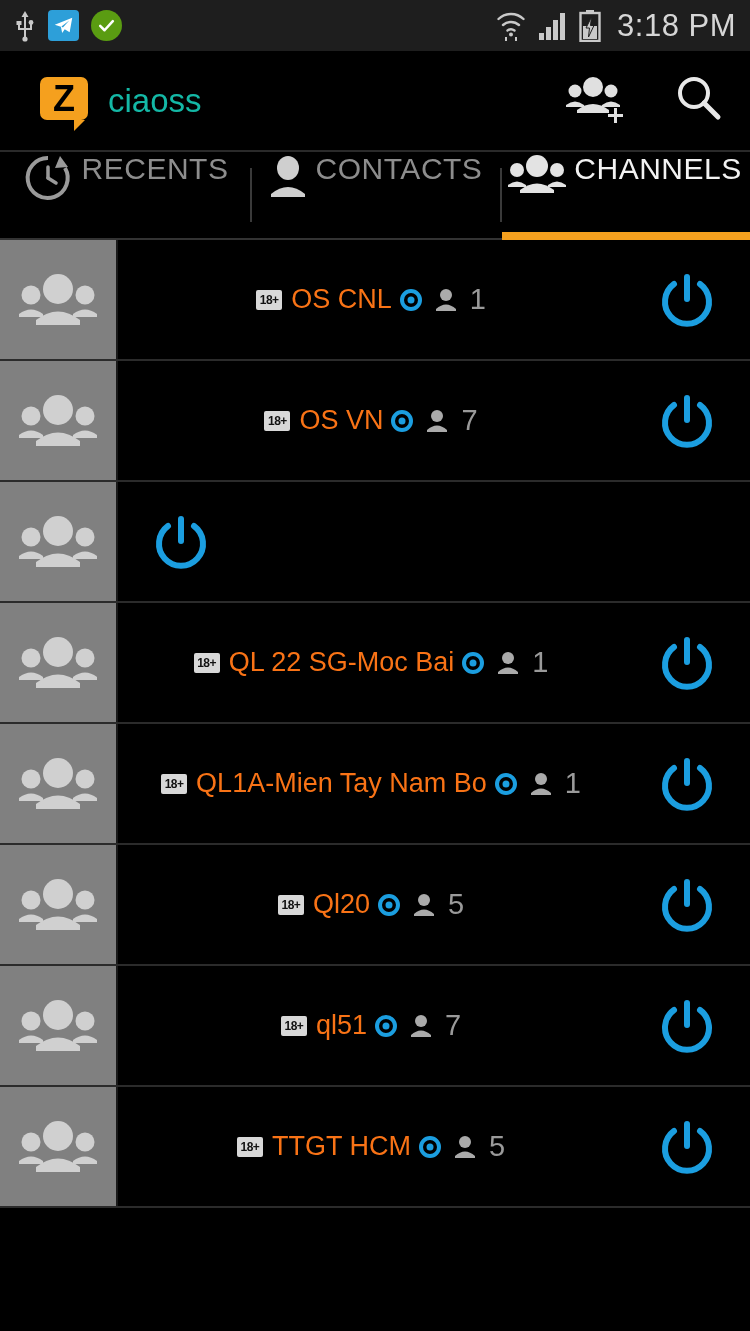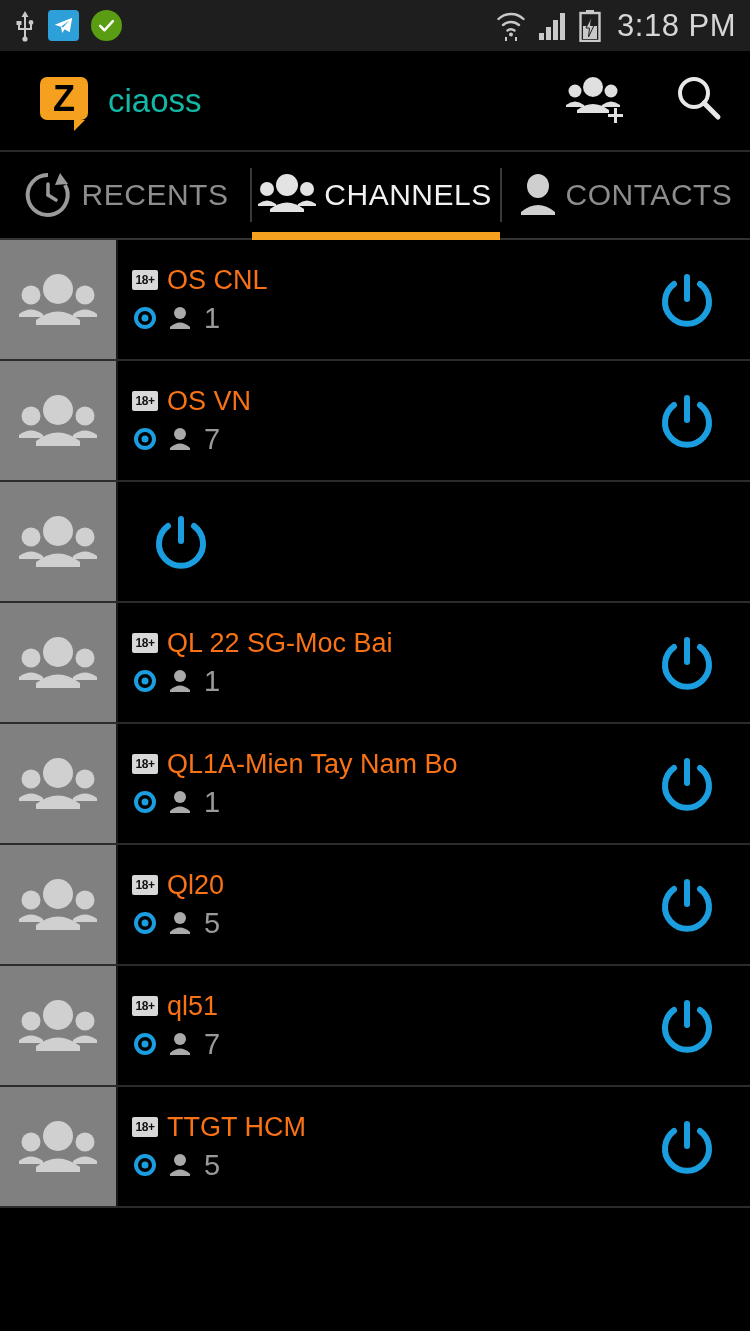--- a/index.html
+++ b/index.html
@@ -61,21 +61,21 @@
     color:#14b8a6;font-size:33px;margin-left:20px;font-weight:400;
   }
   .header-actions{ margin-left:auto; display:flex; align-items:center; gap:46px; }
 
   
   #tab-bar{
     height:88px;width:100%;background:#000;display:flex;align-items:stretch;
     border-bottom:2px solid #333;
   }
   .tab{
-    flex:1;display:flex;align-items:center;justify-content:center;
+    flex:1;display:flex;justify-content:center;
     gap:8px;position:relative;cursor:pointer;
   }
   .tab + .tab::before{
     content:"";position:absolute;left:0;top:16px;bottom:16px;
     width:2px;background:#3a3a3a;
   }
   .tab-label{ font-size:30px; letter-spacing:.5px; color:#8d8d8d; }
   .tab.active .tab-label{ color:#f2f2f2; }
   .tab-underline{
     position:absolute;left:2px;right:0;bottom:-2px;height:8px;background:transparent;
@@ -87,22 +87,22 @@
   .channel-row{
     display:flex; align-items:stretch; height:121px;
     background:#000; border-bottom:2px solid #2b2b2b; cursor:pointer;
   }
   .row-avatar{
     width:118px;flex:none;background:#808080;
     display:flex;align-items:center;justify-content:center;
     border-right:2px solid #1a1a1a;
   }
   .row-main{
-    flex:1;display:flex;flex-direction:column;justify-content:center;
-    padding-left:14px; gap:6px; min-width:0;
+    flex:1;display:flex;justify-content:center;
+    gap:6px; min-width:0;
   }
   .row-title-line{ display:flex; align-items:center; gap:9px; }
   .badge-18{
     width:26px;height:20px;background:#d8d8d8;border-radius:2px;flex:none;
     display:flex;align-items:center;justify-content:center;
     color:#111;font-size:12px;font-weight:bold;line-height:1;
     letter-spacing:-.5px;
   }
   .row-name{
     color:#f97316;font-size:27px;white-space:nowrap;
@@ -220,44 +220,44 @@
   <div class="tab">
     <svg width="52" height="52" viewBox="0 0 52 52">
       <path d="M26 6 A20 20 0 1 0 43 16" fill="none" stroke="#9a9a9a" stroke-width="4"></path>
       <path d="M38 4 L46 15 L33 16 Z" fill="#9a9a9a"></path>
       <line x1="26" y1="26" x2="26" y2="15" stroke="#9a9a9a" stroke-width="3.5" stroke-linecap="round"></line>
       <line x1="26" y1="26" x2="34" y2="31" stroke="#9a9a9a" stroke-width="3.5" stroke-linecap="round"></line>
     </svg>
     <span class="tab-label">RECENTS</span>
     <div class="tab-underline"></div>
   </div>
+  <div class="tab">
+    <svg width="40" height="50" viewBox="0 0 40 50">
+      <g fill="#cfcfcf">
+        <ellipse cx="20" cy="16" rx="11" ry="12"></ellipse>
+        <path d="M3 42 q17 -14 34 0 v3 H3 Z"></path>
+      </g>
+    </svg>
+    <span class="tab-label">CONTACTS</span>
+    <div class="tab-underline"></div>
+  </div>
   <div class="tab active">
     <svg width="58" height="48" viewBox="0 0 58 48">
       <g fill="#e3e3e3">
         <circle cx="29" cy="14" r="11"></circle>
         <path d="M12 38 q17 -13 34 0 v3 H12 Z"></path>
         <circle cx="9" cy="18" r="7"></circle>
         <path d="M0 33 q9 -7 18 0 v2 H0 Z"></path>
         <circle cx="49" cy="18" r="7"></circle>
         <path d="M40 33 q9 -7 18 0 v2 H40 Z"></path>
       </g>
     </svg>
     <span class="tab-label">CHANNELS</span>
     <div class="tab-underline"></div>
   </div>
-  <div class="tab">
-    <svg width="40" height="50" viewBox="0 0 40 50">
-      <g fill="#cfcfcf">
-        <ellipse cx="20" cy="16" rx="11" ry="12"></ellipse>
-        <path d="M3 42 q17 -14 34 0 v3 H3 Z"></path>
-      </g>
-    </svg>
-    <span class="tab-label">CONTACTS</span>
-    <div class="tab-underline"></div>
-  </div>
 </div>
 
 <div id="channel-list">
   <div class="channel-row">
     <div class="row-avatar">
       <svg width="78" height="60" viewBox="0 0 78 60">
         <g fill="#d0d0d0">
           <circle cx="39" cy="19" r="15"></circle>
           <path d="M17 50 q22 -17 44 0 v5 H17 Z"></path>
           <circle cx="12" cy="25" r="9.5"></circle>

